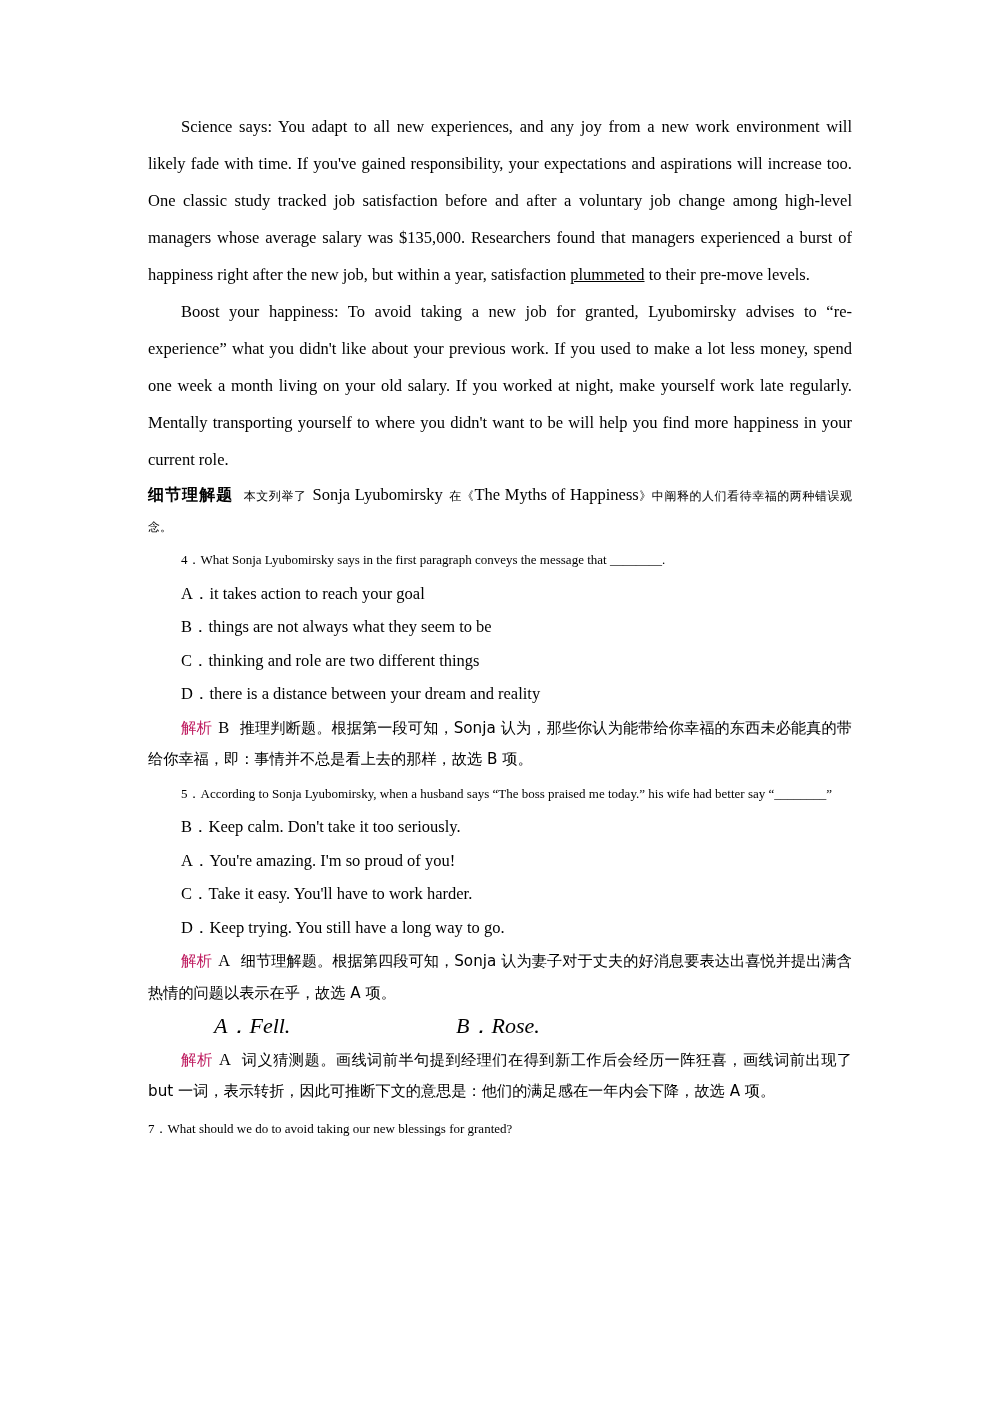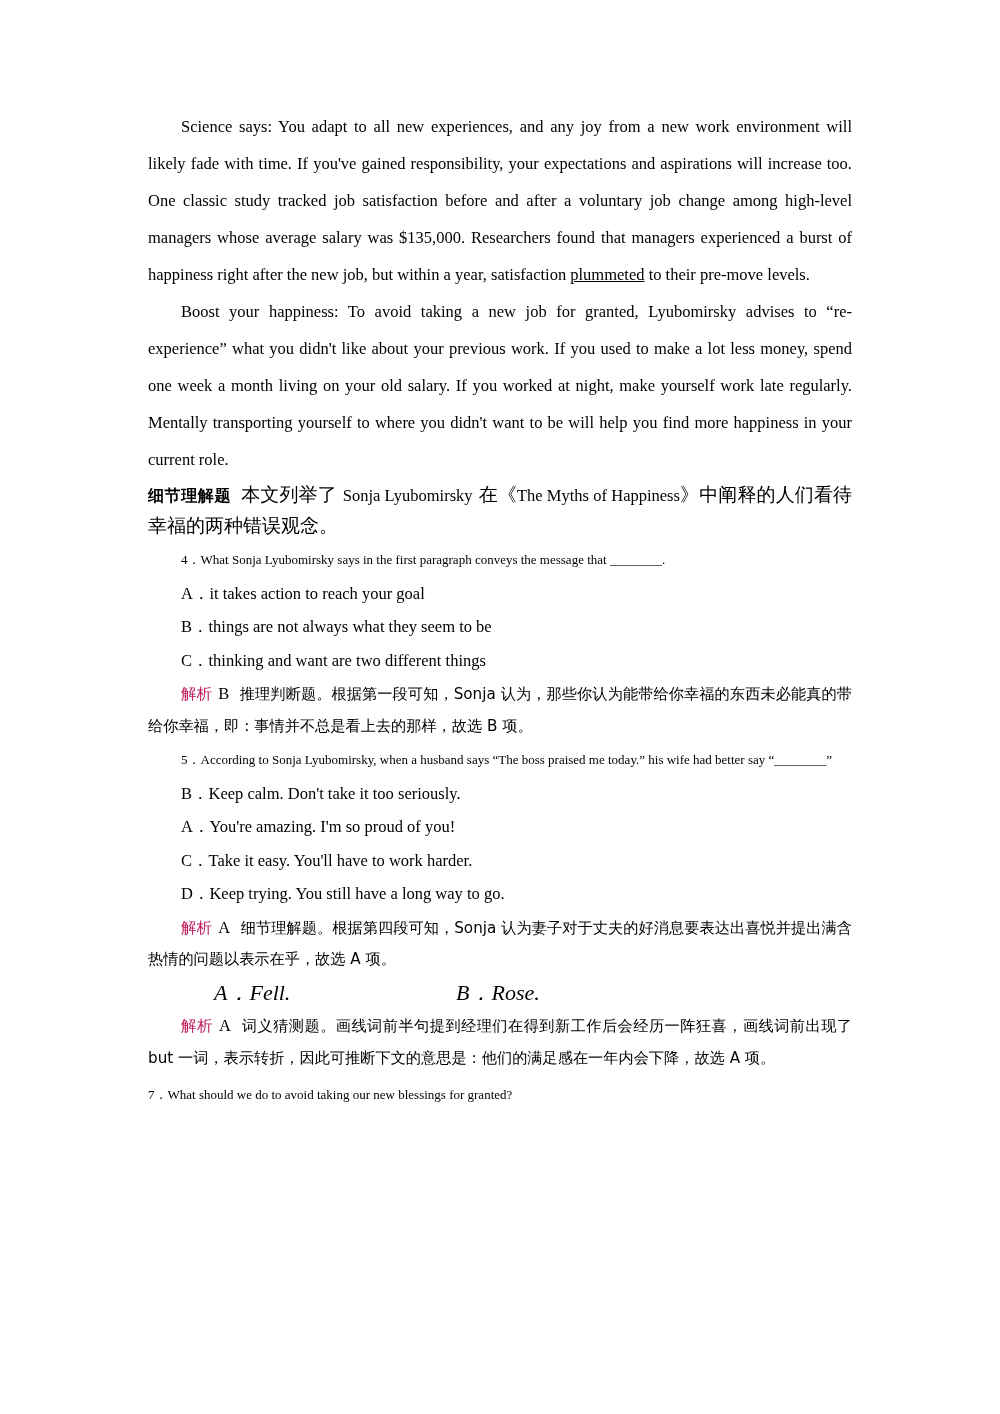--- a/index.html
+++ b/index.html
@@ -39,21 +39,21 @@
     text-indent: 33px;
   }
   .body-para {
     margin-bottom: 0px;
   }
   .underlined {
     text-decoration: underline;
   }
   .cn {
     font-family: Liberation Sans, sans-serif;
-    font-size: 19px;
+    font-size: 12px;
   }
   .cn-label {
     font-weight: bold;
     font-family: "DejaVu Sans", sans-serif;
     font-size: 16px;
     letter-spacing: 0.5px;
   }
   .guide {
     margin-top: 2px;
     font-size: 16px;
@@ -123,21 +123,22 @@
 
     <p class="body-para indent"><span>Science says: You adapt to all new experiences, and any joy from a new work environment will likely fade with time. If you've gained responsibility, your expectations and aspirations will increase too. One classic study tracked job satisfaction before and after a voluntary job change among high-level managers whose average salary was $135,000. Researchers found that managers experienced a burst of happiness right after the new job, but within a year, satisfaction </span><span class="underlined">plummeted</span><span> to their pre-move levels.</span></p>
 
     <p class="body-para indent">Boost your happiness: To avoid taking a new job for granted, Lyubomirsky advises to “re-experience” what you didn't like about your previous work. If you used to make a lot less money, spend one week a month living on your old salary. If you worked at night, make yourself work late regularly. Mentally transporting yourself to where you didn't want to be will help you find more happiness in your current role.</p>
 
     <p class="guide"><span class="cn-label">细节理解题</span><span class="sp"></span><span class="cn">本文列举了</span><span class="sp-sm"></span><span class="en">Sonja Lyubomirsky</span><span class="sp-sm"></span><span class="cn">在《</span><span class="en">The Myths of Happiness</span><span class="cn">》中阐释的人们看待幸福的两种错误观念。</span></p>
 
     <p class="q-line q-stem"><span>4</span><span>．What Sonja Lyubomirsky says in the first paragraph conveys the message that ________.</span></p>
     <p class="opt">A．it takes action to reach your goal</p>
     <p class="opt">B．things are not always what they seem to be</p>
-    <p class="opt">C．thinking and want are two different things</p>
+    <p class="opt">C．thinking and role are two different things</p>
+    <p class="opt">D．there is a distance between your dream and reality</p>
     <p class="ans"><span class="jx">解析</span><span class="sp-sm"></span><span class="letter">B</span><span class="sp"></span><span>推理判断题。根据第一段可知，Sonja 认为，那些你认为能带给你幸福的东西未必能真的带给你幸福，即：事情并不总是看上去的那样，故选 B 项。</span></p>
 
     <p class="q-line q-stem"><span>5</span><span>．According to Sonja Lyubomirsky, when a husband says “The boss praised me today.” his wife had better say “________”</span></p>
     <p class="opt">B．Keep calm. Don't take it too seriously.</p>
     <p class="opt">A．You're amazing. I'm so proud of you!</p>
     <p class="opt">C．Take it easy. You'll have to work harder.</p>
     <p class="opt">D．Keep trying. You still have a long way to go.</p>
     <p class="ans"><span class="jx">解析</span><span class="sp-sm"></span><span class="letter">A</span><span class="sp"></span><span>细节理解题。根据第四段可知，Sonja 认为妻子对于丈夫的好消息要表达出喜悦并提出满含热情的问题以表示在乎，故选 A 项。</span></p>
 
     <p class="opt-2col"><span class="left">A．Fell.</span><span>B．Rose.</span></p>

